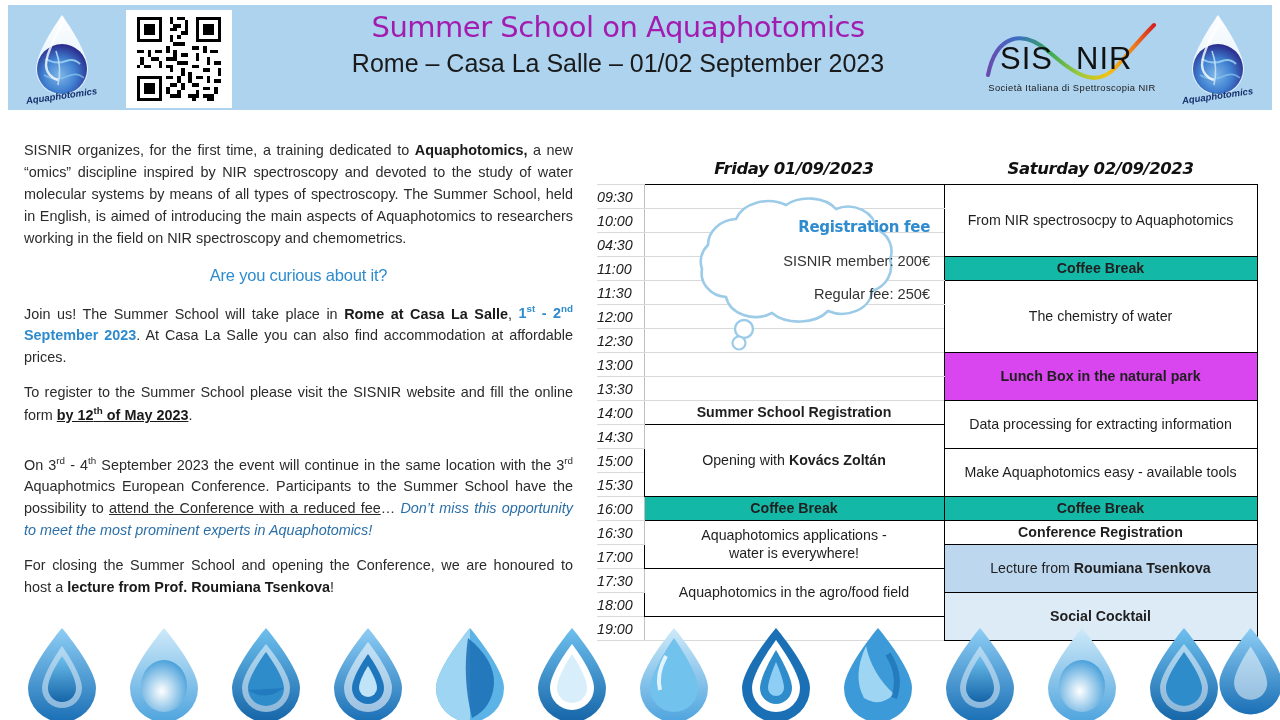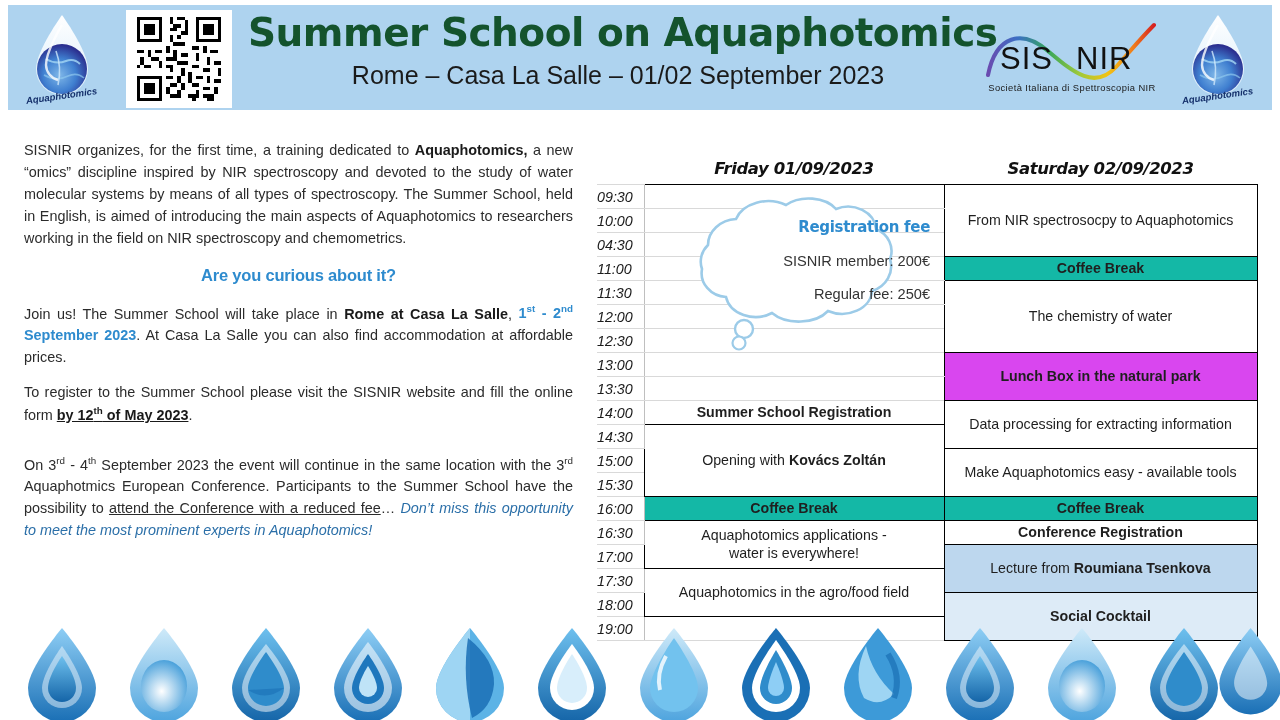--- a/index.html
+++ b/index.html
@@ -17,41 +17,41 @@
     display:flex;align-items:center;
   }
   .banner-drop-left{position:absolute;left:8px;top:2px;width:92px;height:101px;}
   .banner-drop-right{position:absolute;right:8px;top:2px;width:92px;height:101px;}
   .qr{position:absolute;left:118px;top:5px;width:106px;height:98px;background:#fff;
       padding:3px;box-sizing:border-box;}
   .qr svg{display:block;}
   .title-block{position:absolute;left:240px;top:6px;width:740px;text-align:center;}
   .main-title{
     font-family:"DejaVu Sans", sans-serif;
-    font-size:39px;font-weight:bold;color:#14532d;letter-spacing:-0.5px;
+    font-size:29px;font-weight:normal;color:#a21caf;letter-spacing:-0.5px;
     line-height:1.15;white-space:nowrap;
   }
   .sub-title{
     font-family:"Liberation Sans", sans-serif;
     font-size:25px;color:#1a1a1a;line-height:1.2;margin-top:4px;white-space:nowrap;
   }
   .sisnir{position:absolute;right:110px;top:12px;width:180px;height:86px;margin-left:27px;}
   .sisnir svg{display:block;}
 
   
   .left-col{
     position:absolute;left:24px;top:140px;width:549px;
     font-size:14.4px;color:#2b2b2b;line-height:1.52;
   }
   .para{text-align:justify;margin:0 0 13px 0;}
   .para.last{text-align:justify;}
   .para b{font-weight:bold;color:#1a1a1a;}
   .blue{color:#2e8bce;font-weight:bold;}
   .curious{
-    text-align:center;color:#2e8bce;font-weight:bold;font-size:16.5px;
+    text-align:center;color:#2e8bce;font-weight:normal;font-size:16.5px;
     margin:14px 0 14px 0;letter-spacing:-0.2px;
   }
   .ul{text-decoration:underline;}
   .ital{font-style:italic;color:#2b6fa8;}
   sup{font-size:0.68em;vertical-align:super;}
   .gap-big{height:14px;}
 
   
   .sched{
     position:absolute;left:597px;top:152px;width:660px;
@@ -263,20 +263,21 @@
     <div class="curious">Are you curious about it?</div>
 
     <p class="para"><span>Join us! The Summer School will take place in </span><b>Rome at Casa La Salle</b><span>, </span><span class="blue"><span>1</span><sup>st</sup><span> - 2</span><sup>nd</sup><span> September 2023</span></span><span>. At Casa La Salle you can also find accommodation at affordable prices.</span></p>
 
     <p class="para"><span>To register to the Summer School please visit the SISNIR website and fill the online form </span><b class="ul"><span>by 12</span><sup>th</sup><span> of May 2023</span></b><span>.</span></p>
 
     <div class="gap-big"></div>
 
     <p class="para"><span>On 3</span><sup>rd</sup><span> - 4</span><sup>th</sup><span> September 2023 the event will continue in the same location with the 3</span><sup>rd</sup><span> Aquaphotmics European Conference. Participants to the Summer School have the possibility to </span><span class="ul">attend the Conference with a reduced fee</span><span>… </span><span class="ital">Don’t miss this opportunity to meet the most prominent experts in Aquaphotomics!</span></p>
 
+    <p class="para last"><span>For closing the Summer School and opening the Conference, we are honoured to host a </span><b>lecture from Prof. Roumiana Tsenkova</b><span>!</span></p>
   </div>
 
   <table class="sched">
     <colgroup>
         <col class="col-time">
         <col class="col-fri">
         <col class="col-sat">
       </colgroup>
     <tbody>
       <tr>

